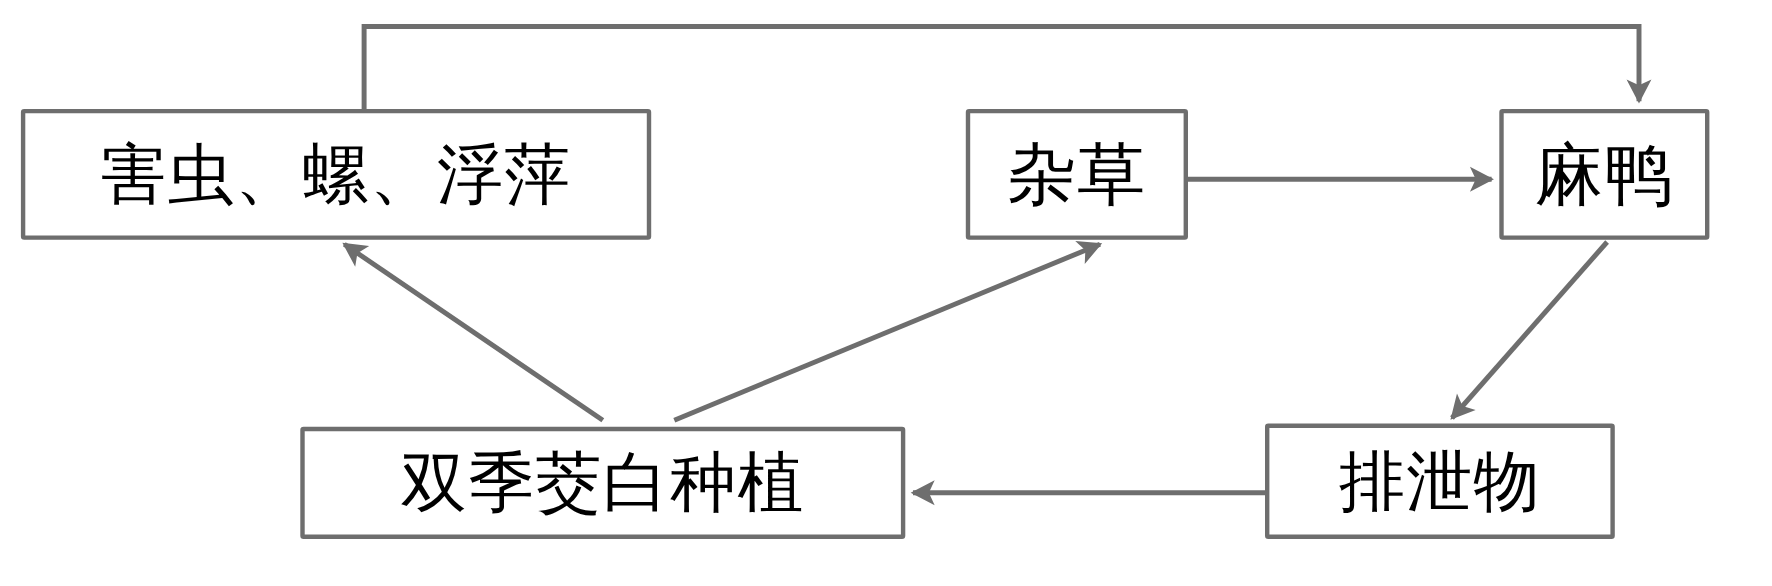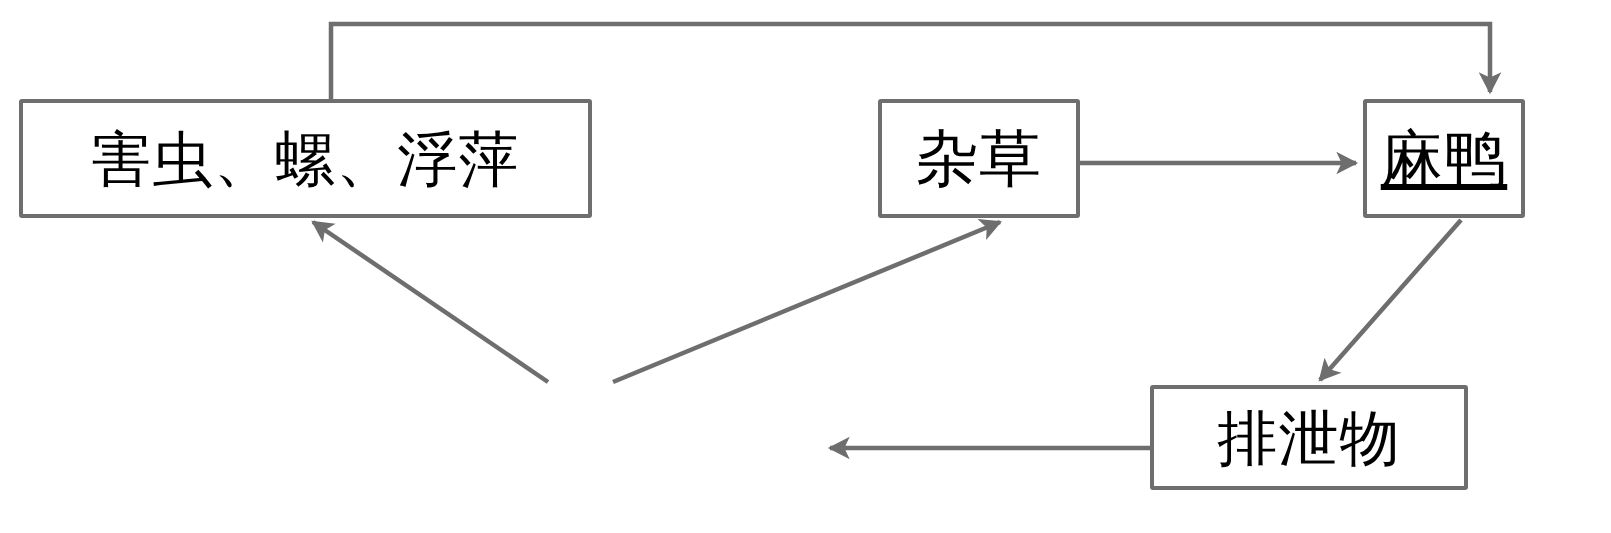--- a/index.html
+++ b/index.html
@@ -41,21 +41,21 @@
     color: #000000;
     font-family: "DejaVu Serif", "Liberation Serif", serif;
     font-size: 62px;
     line-height: 1;
     letter-spacing: 0.02em;
     white-space: nowrap;
     text-align: center;
   }
   #node-pests   { left: 19px;   top: 99px;  width: 573px; height: 119px; }
   #node-weeds   { left: 878px;  top: 99px;  width: 202px; height: 119px; }
-  #node-duck    { left: 1363px; top: 99px;  width: 162px; height: 119px; text-decoration: underline; }
+  #node-duck    { left: 1363px; top: 99px;  width: 191px; height: 119px; }
   #node-planting{ left: 273px;  top: 388px; width: 550px; height: 102px; }
   #node-excreta { left: 1150px; top: 385px; width: 318px; height: 105px; }
   #node-pests   .node-label { font-size: 60px; }
   #node-planting .node-label { font-size: 60px; }
   #node-excreta .node-label { font-size: 60px; }
 </style>
 </head>
 <body>
 
 <div id="diagram-root">
@@ -85,18 +85,21 @@
   </div>
 
   <div class="node" id="node-weeds">
     <span class="node-label">杂草</span>
   </div>
 
   <div class="node" id="node-duck">
     <span class="node-label">麻鸭</span>
   </div>
 
+  <div class="node" id="node-planting">
+    <span class="node-label">双季茭白种植</span>
+  </div>
 
   <div class="node" id="node-excreta">
     <span class="node-label">排泄物</span>
   </div>
 
 </div>
 
 </body></html>

